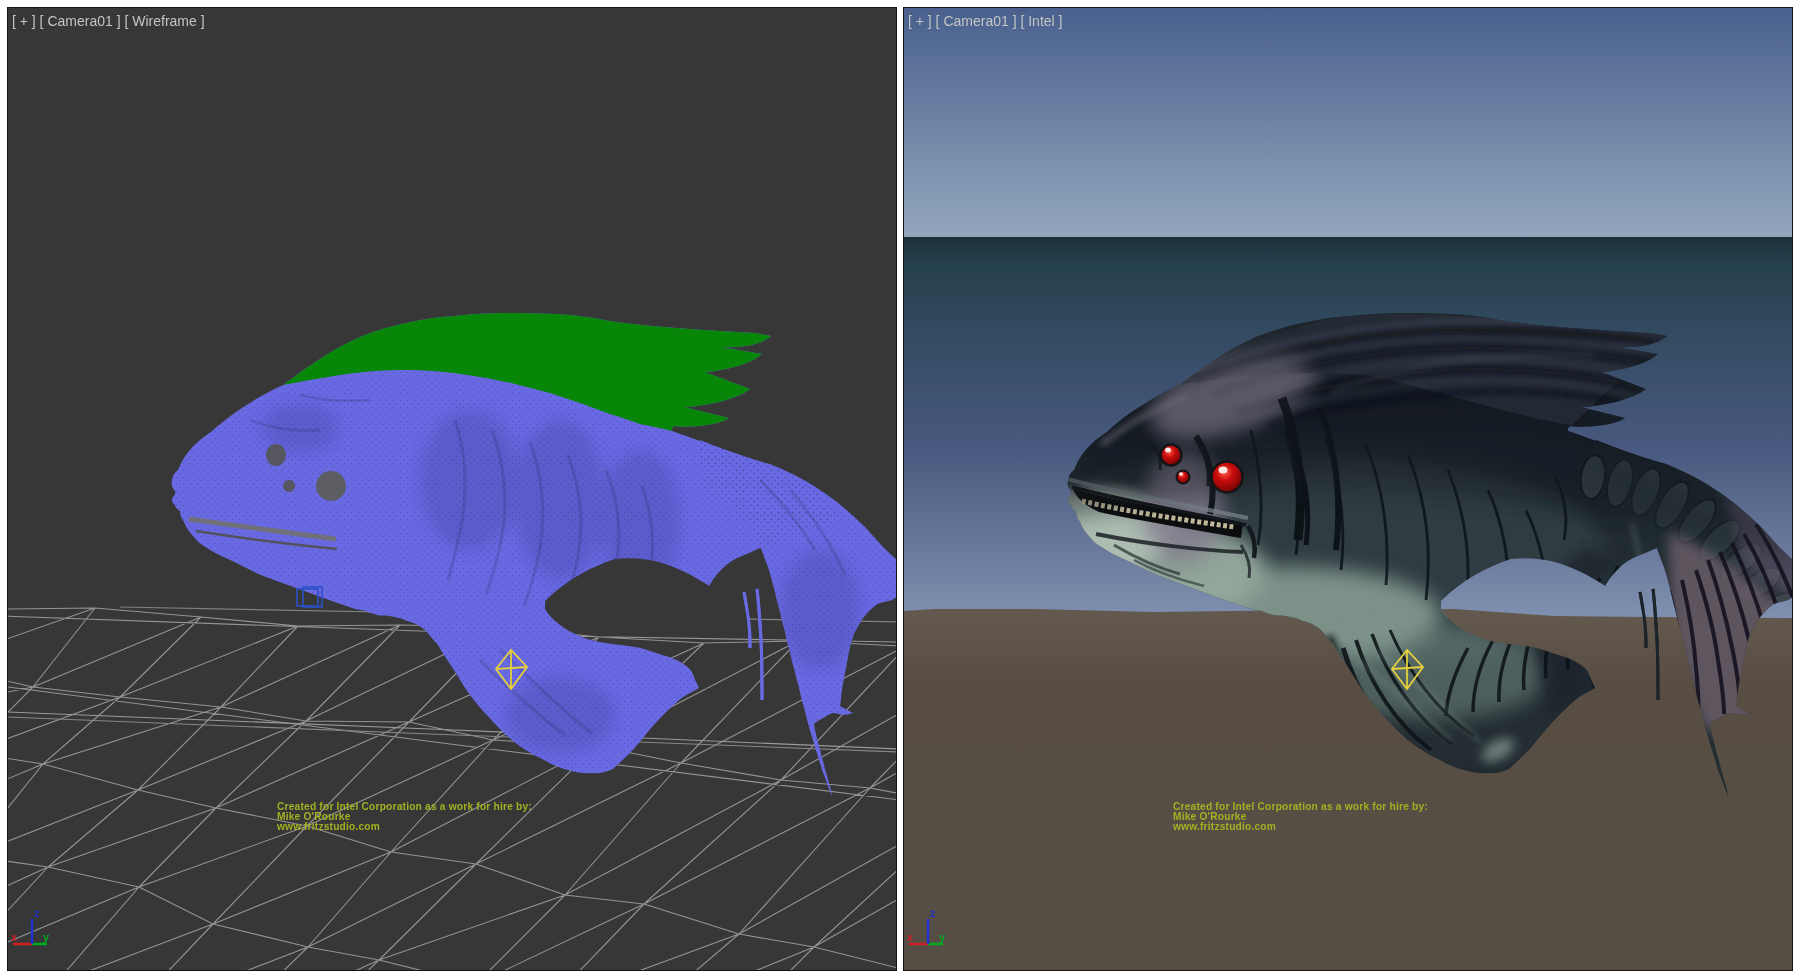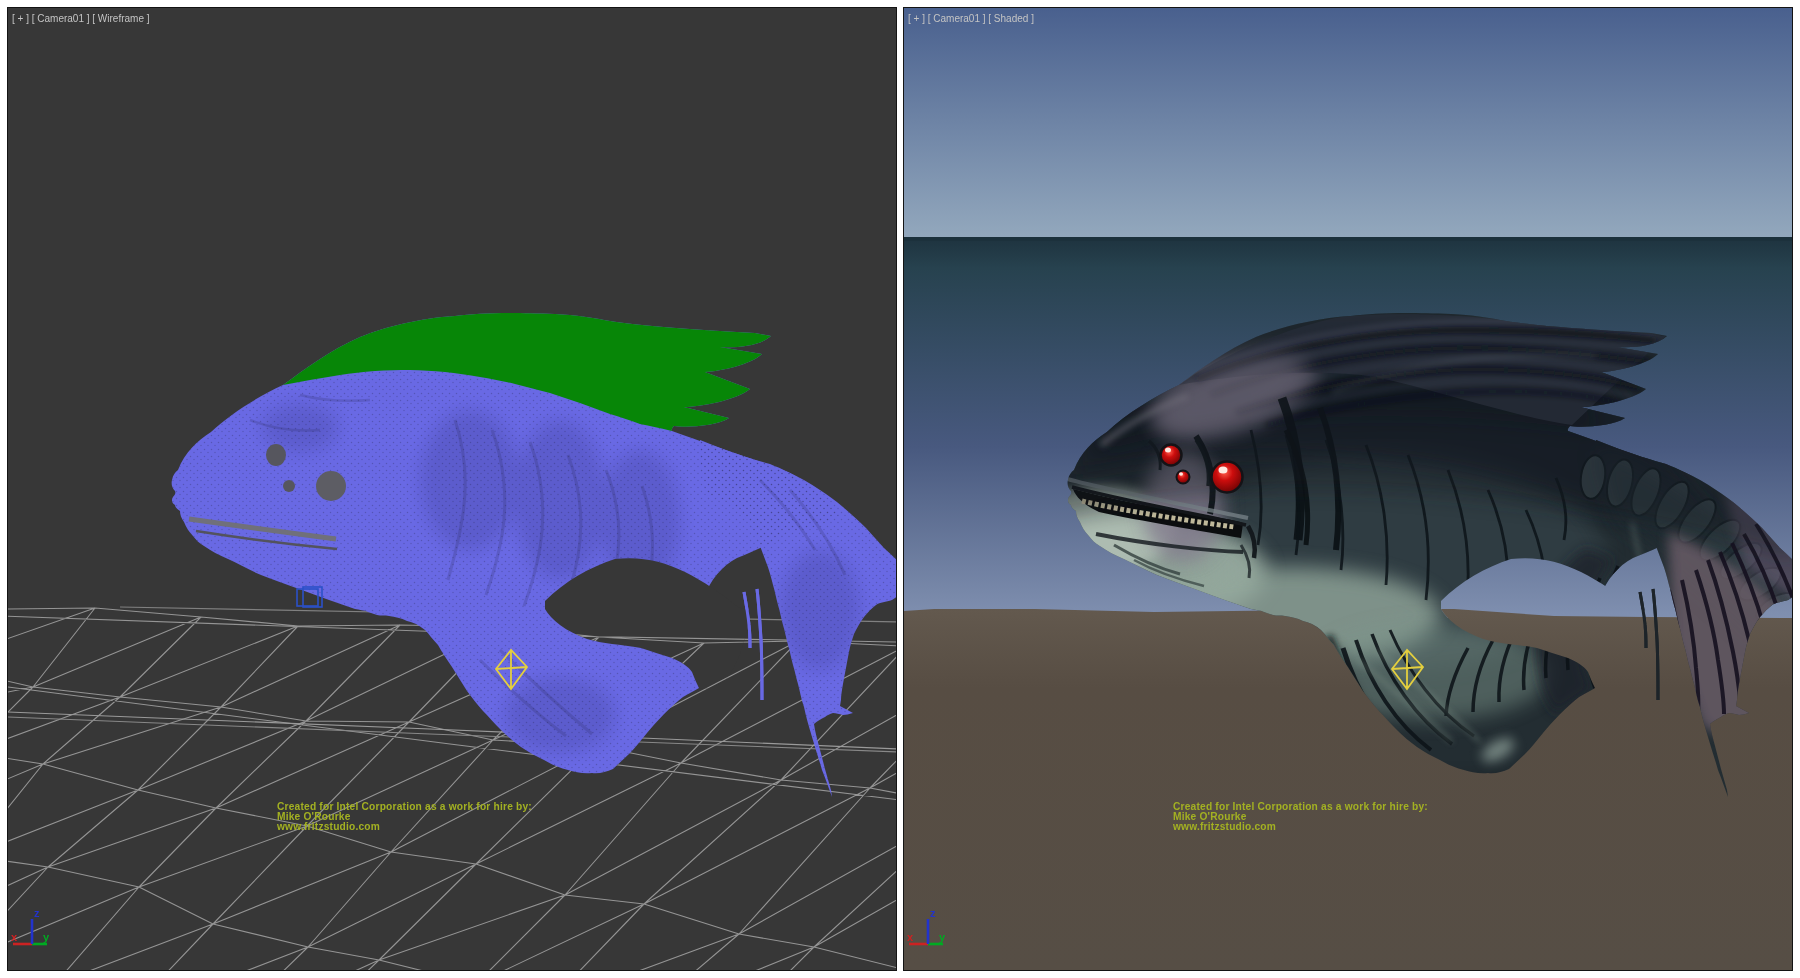--- a/index.html
+++ b/index.html
@@ -1,18 +1,18 @@
 <!DOCTYPE html>
 <html><head><meta charset="utf-8">
 <style>
 html,body{margin:0;padding:0;background:#ffffff;width:1800px;height:978px;overflow:hidden}
 .vp{position:absolute;overflow:hidden}
 #vl{left:8px;top:8px;width:888px;height:962px;background:#373737;outline:1px solid #141414}
 #vr{left:904px;top:8px;width:888px;height:962px;background:#49608e;outline:1px solid #141414}
-.lab{position:absolute;left:4px;top:5px;font-family:"Liberation Sans",sans-serif;font-size:10px;color:#c4c4c4}
+.lab{position:absolute;left:4px;top:5px;font-family:"Liberation Sans",sans-serif;font-size:14px;color:#c4c4c4}
 </style></head>
 <body>
 <div class="vp" id="vl"><svg width="888" height="962" viewBox="8 8 888 962">
 <defs>
 <pattern id="dots" width="7" height="7" patternUnits="userSpaceOnUse">
 <circle cx="1.5" cy="1.5" r="0.75" fill="#202040"></circle>
 <circle cx="5" cy="4.5" r="0.7" fill="#202040"></circle>
 </pattern>
 <filter id="lb8" x="-60%" y="-60%" width="220%" height="220%">
           <feGaussianBlur stdDeviation="8"></feGaussianBlur>
@@ -554,12 +554,12 @@
 <g transform="translate(896,0)">
         <g font-family="Liberation Sans, sans-serif" font-size="11" font-weight="bold">
 <line x1="13" y1="944" x2="32" y2="944" stroke="#cc2222" stroke-width="2.6"></line>
 <line x1="32" y1="944" x2="47" y2="944" stroke="#00aa22" stroke-width="2.6"></line>
 <line x1="32" y1="944" x2="32" y2="919" stroke="#2233cc" stroke-width="2.6"></line>
 <text x="11" y="941" fill="#cc2222">x</text>
 <text x="43" y="941" fill="#00aa22">y</text>
 <text x="34" y="917" fill="#2233cc">z</text>
 </g>
       </g>
-</svg><div class="lab">[ + ] [ Camera01 ] [ Shaded ]</div></div>
+</svg><div class="lab">[ + ] [ Camera01 ] [ Intel ]</div></div>
 </body></html>

